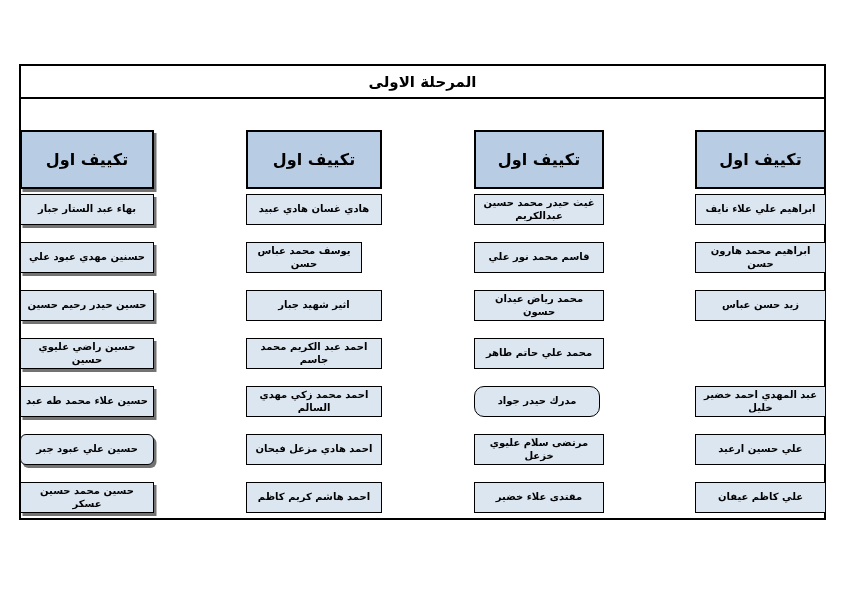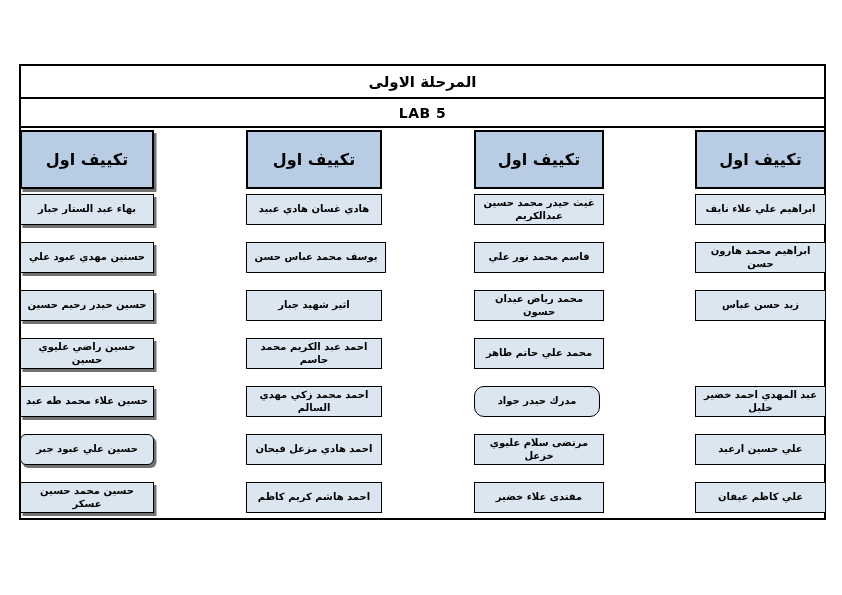--- a/index.html
+++ b/index.html
@@ -73,36 +73,33 @@
   }
 </style>
 </head>
 <body>
 
 <div class="page">
   <div class="frame">
     <div class="title-row">
       <span dir="rtl">المرحلة الاولى</span>
     </div>
-    <div class="lab-row">
-      <span>LAB 5</span>
-    </div>
   </div>
   <div>
       <div class="hdr-box shadow" dir="rtl" style="left: 20px; width: 134px; top: 130px;">تكييف اول</div>
       <div class="name-box shadow" dir="rtl" style="left: 20px; width: 134px; top: 194px;">بهاء عبد الستار جبار</div>
       <div class="name-box shadow" dir="rtl" style="left: 20px; width: 134px; top: 242px;">حسنين مهدي عبود علي</div>
       <div class="name-box shadow" dir="rtl" style="left: 20px; width: 134px; top: 290px;">حسين حيدر رحيم حسين</div>
       <div class="name-box shadow" dir="rtl" style="left: 20px; width: 134px; top: 338px;">حسين راضي عليوي حسين</div>
       <div class="name-box shadow" dir="rtl" style="left: 20px; width: 134px; top: 386px; text-align: center;">حسين علاء محمد طه عبد</div>
       <div class="name-box shadow" dir="rtl" style="left: 20px; width: 134px; top: 434px; border-radius: 6px;">حسين علي عبود جبر</div>
       <div class="name-box shadow" dir="rtl" style="left: 20px; width: 134px; top: 482px;">حسين محمد حسين عسكر</div>
       <div class="hdr-box" dir="rtl" style="left: 246px; width: 136px; top: 130px;">تكييف اول</div>
       <div class="name-box" dir="rtl" style="left: 246px; width: 136px; top: 194px;">هادي غسان هادي عبيد</div>
-      <div class="name-box" dir="rtl" style="left: 246px; width: 140px; top: 242px;">يوسف محمد عباس حسن</div>
+      <div class="name-box" dir="rtl" style="left: 246px; width: 116px; top: 242px;">يوسف محمد عباس حسن</div>
       <div class="name-box" dir="rtl" style="left: 246px; width: 136px; top: 290px;">اثير شهيد جبار</div>
       <div class="name-box" dir="rtl" style="left: 246px; width: 136px; top: 338px;">احمد عبد الكريم محمد جاسم</div>
       <div class="name-box" dir="rtl" style="left: 246px; width: 136px; top: 386px;">احمد محمد زكي مهدي السالم</div>
       <div class="name-box" dir="rtl" style="left: 246px; width: 136px; top: 434px;">احمد هادي مزعل فيحان</div>
       <div class="name-box" dir="rtl" style="left: 246px; width: 136px; top: 482px;">احمد هاشم كريم كاظم</div>
       <div class="hdr-box" dir="rtl" style="left: 474px; width: 130px; top: 130px;">تكييف اول</div>
       <div class="name-box" dir="rtl" style="left: 474px; width: 130px; top: 194px; text-align: center;">غيث حيدر محمد حسين عبدالكريم</div>
       <div class="name-box" dir="rtl" style="left: 474px; width: 130px; top: 242px;">قاسم محمد نور علي</div>
       <div class="name-box" dir="rtl" style="left: 474px; width: 130px; top: 290px;">محمد رياض عيدان حسون</div>
       <div class="name-box" dir="rtl" style="left: 474px; width: 130px; top: 338px;">محمد علي حاتم طاهر</div>

